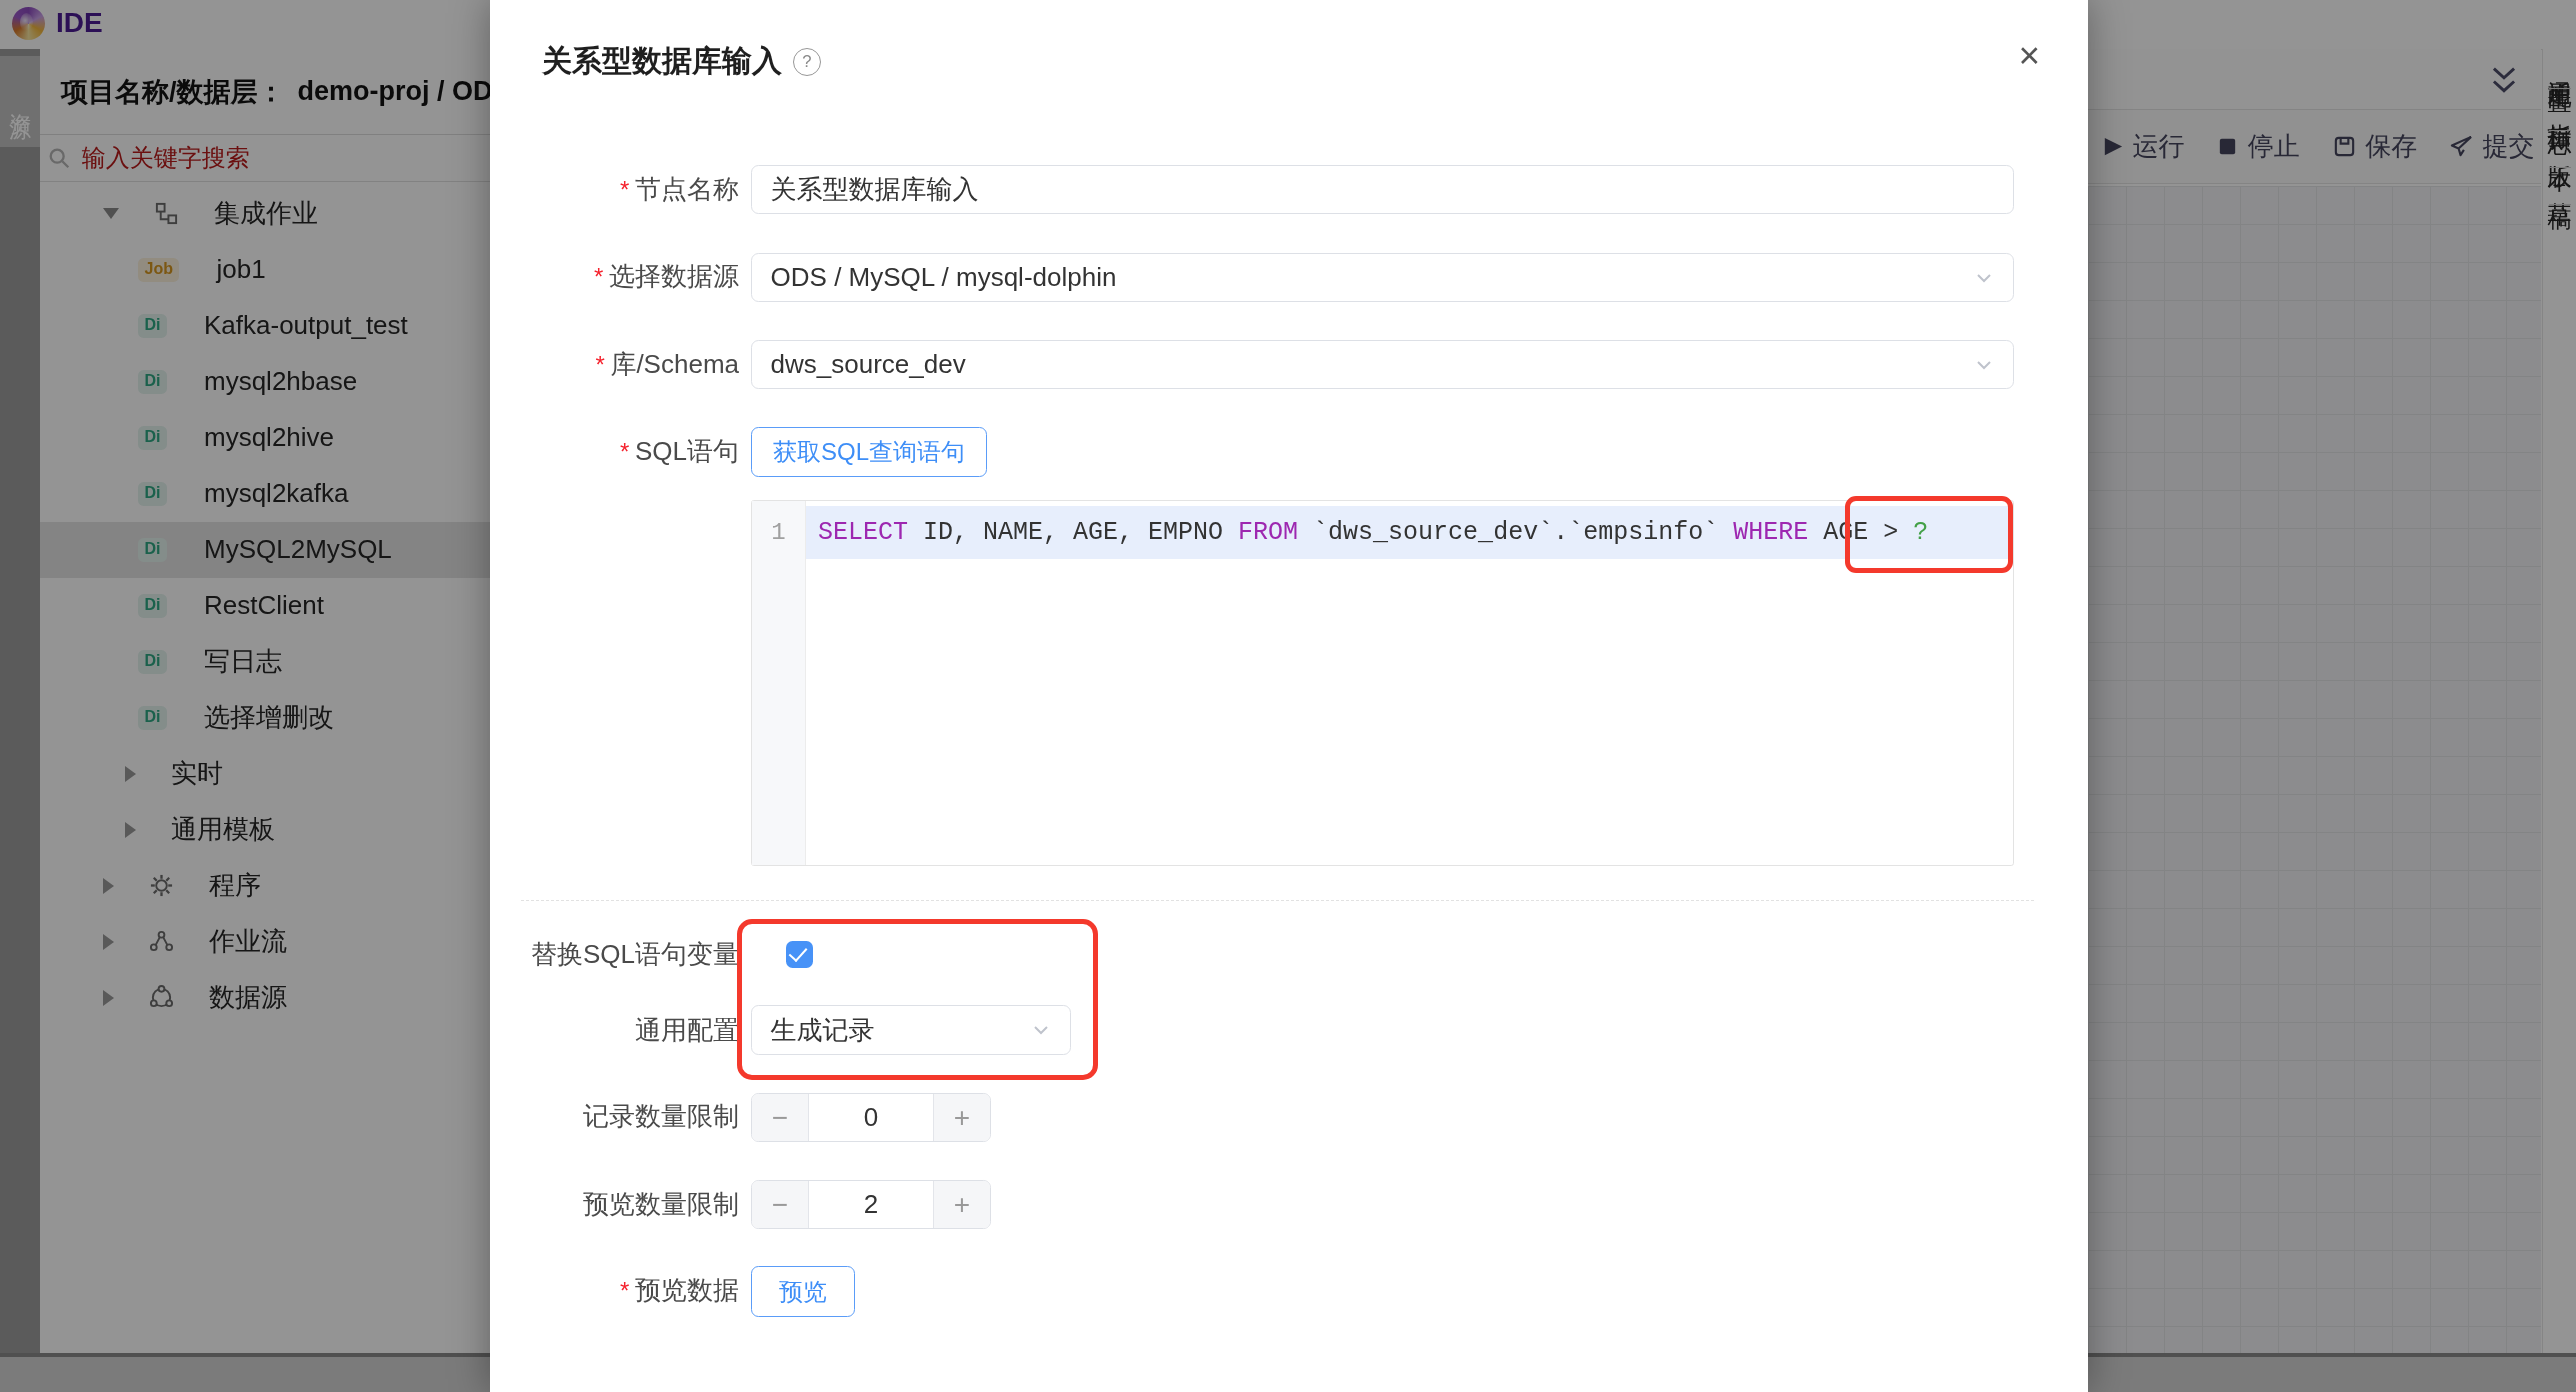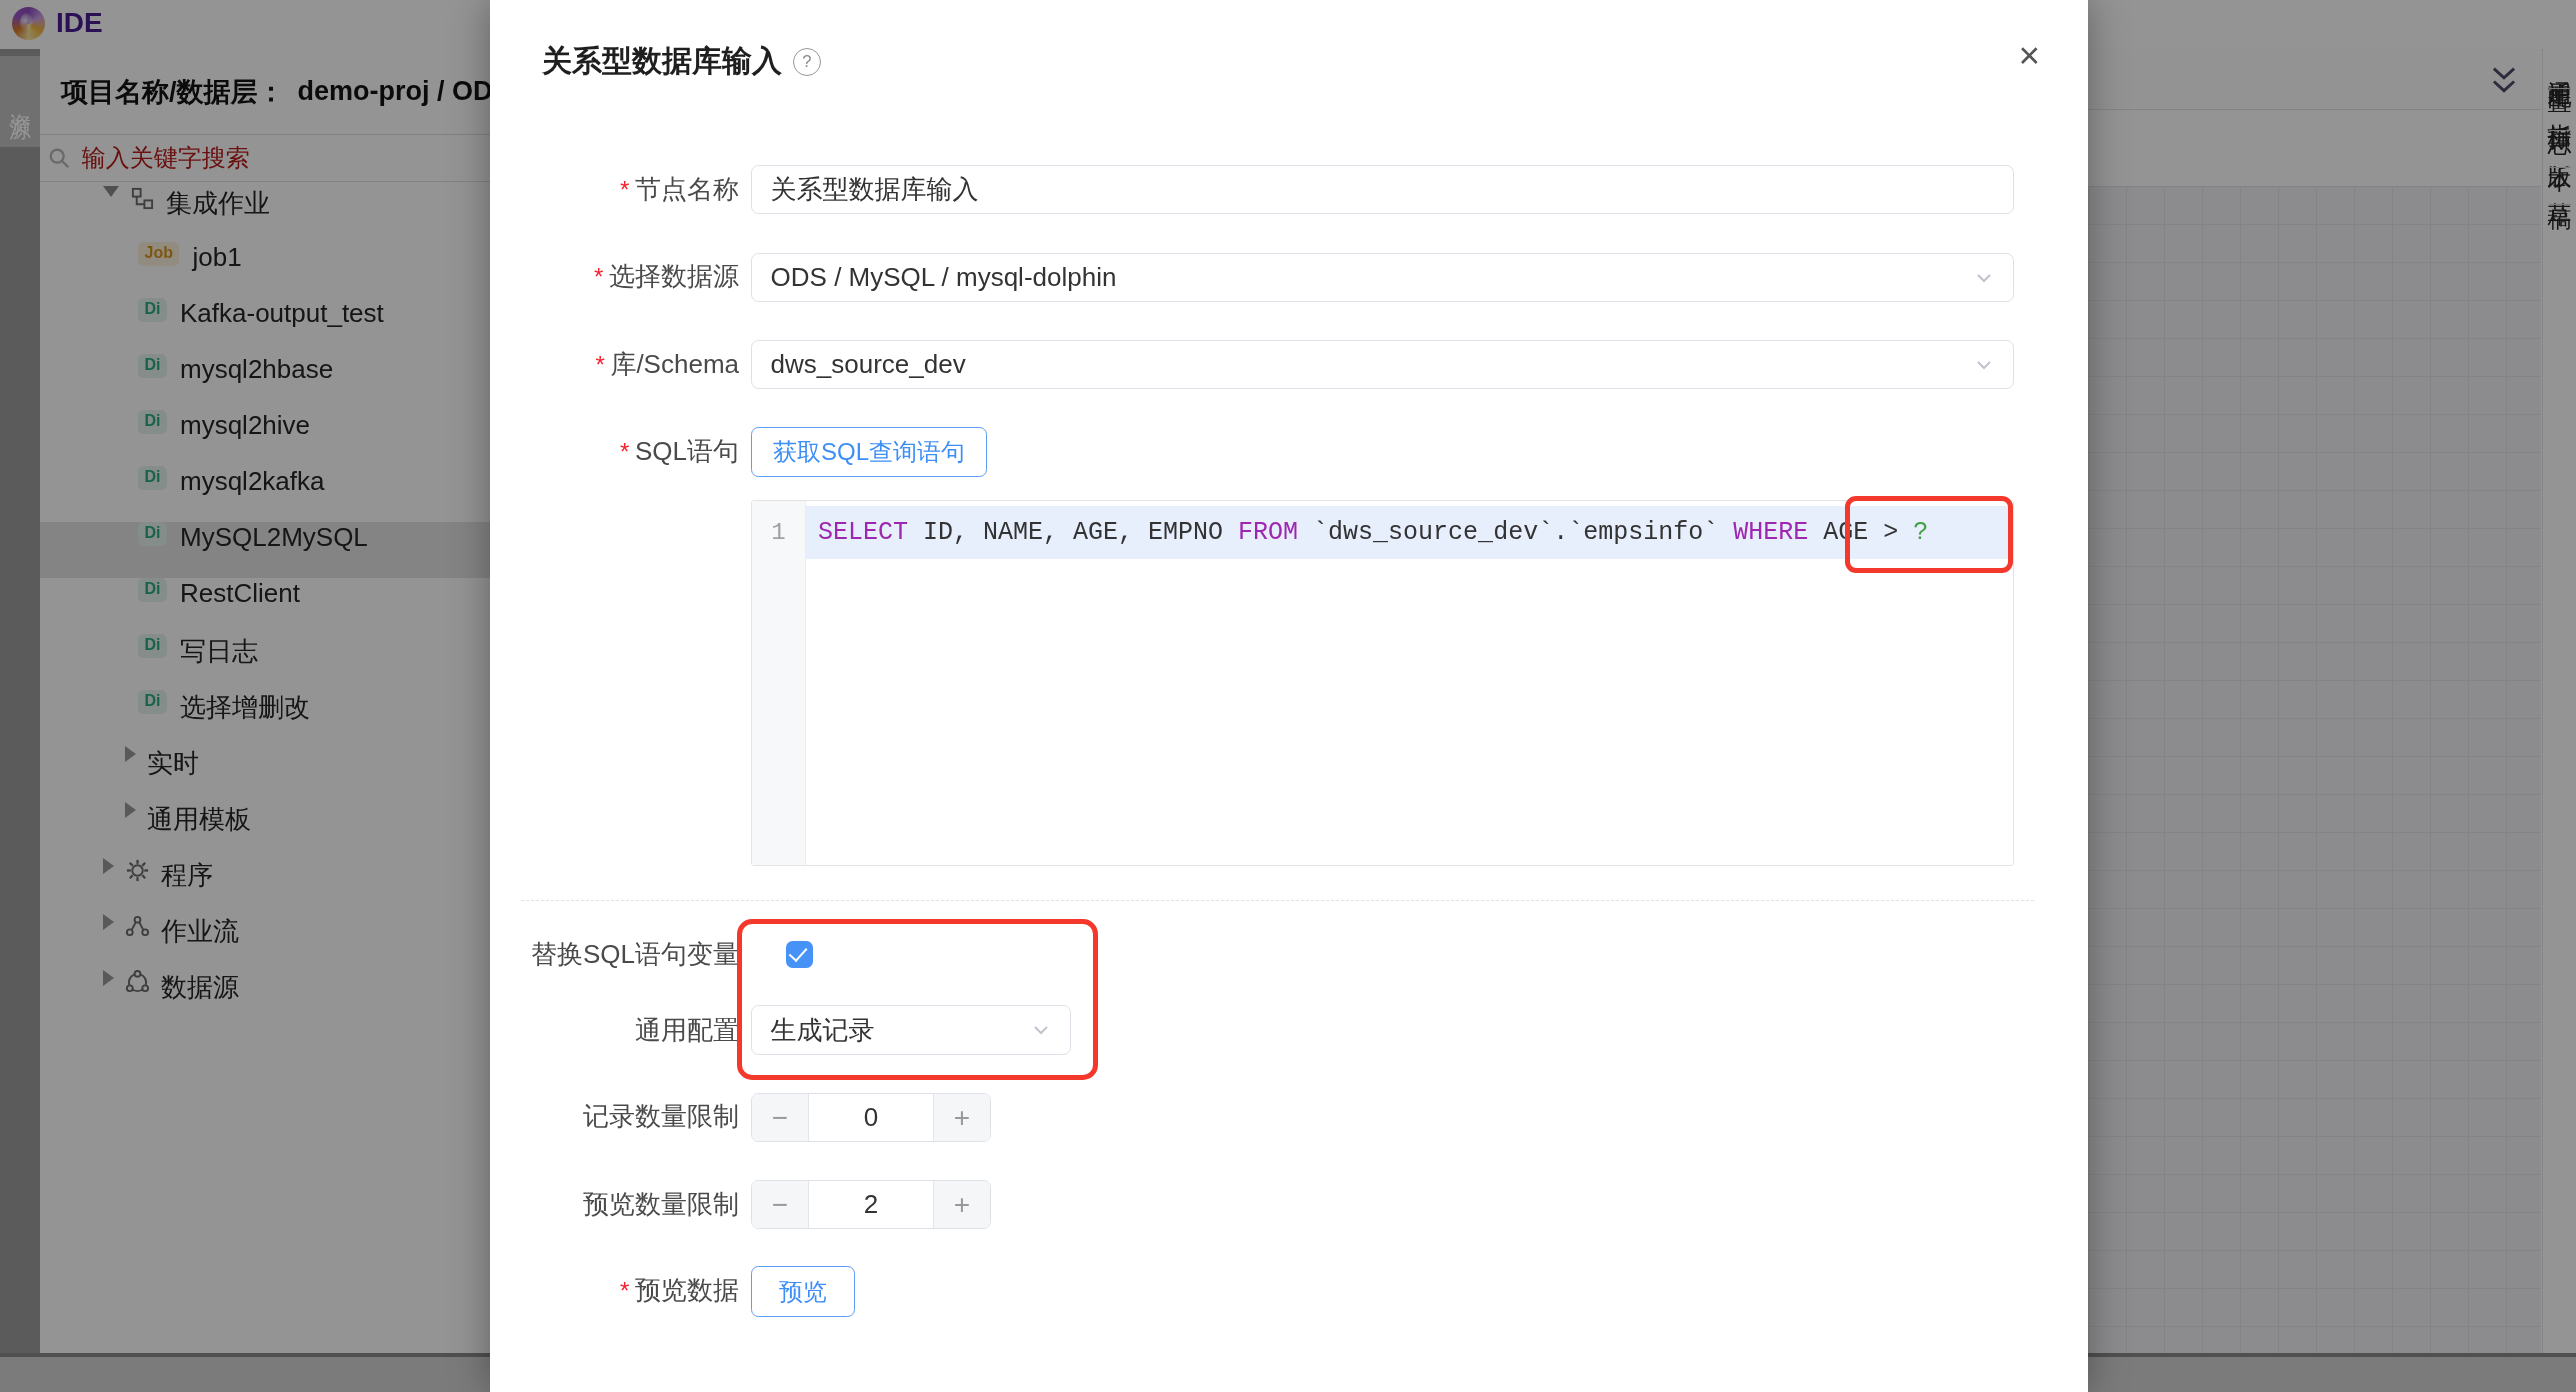--- a/index.html
+++ b/index.html
@@ -24,21 +24,21 @@
 
   
   .sidebar{position:absolute;left:40px;top:49px;width:706px;height:1305px;background:#fff;overflow:hidden;}
   .proj{height:85px;border-bottom:0.9px solid #dcdcdc;display:flex;align-items:center;padding-left:21px;
         font-size:27px;font-weight:bold;color:#141414;white-space:nowrap;}
   .proj .pv{margin-left:13px;}
   .search{height:46px;border-bottom:0.9px solid #e0e0e0;display:flex;align-items:center;padding-left:7.4px;}
   .search svg{margin-right:9.3px;}
   .search .ph{font-size:24px;color:#b91c1c;}
   .tree{padding-top:3.7px;}
-  .trow{height:56px;display:flex;align-items:flex-start;font-size:26px;color:#262626;white-space:nowrap;}
+  .trow{height:56px;display:flex;align-items:center;font-size:26px;color:#262626;white-space:nowrap;gap:24px;}
   .trow.sel{background:#e4e4e4;}
   .lv1{padding-left:63px;}
   .lv2{padding-left:85px;}
   .lv3{padding-left:98px;}
   .caret{width:0;height:0;margin-right:11px;flex:none;}
   .caret.down{border-left:8.4px solid transparent;border-right:8.4px solid transparent;border-top:11px solid #8a8a8a;}
   .caret.right{border-top:8.4px solid transparent;border-bottom:8.4px solid transparent;border-left:11px solid #9a9a9a;}
   .ticon{margin-right:11px;flex:none;}
   .badge{flex:none;margin-right:13px;border-radius:5.6px;font-size:16px;font-weight:bold;
          padding:2.8px 6.5px;line-height:18.6px;}
@@ -257,20 +257,47 @@
     </div>
   </div>
 
   <div class="workspace">
     <div class="tabband">
       <svg class="dblchevron" width="30" height="33" viewBox="0 0 32 36">
         <polyline points="5,4 16,14 27,4" fill="none" stroke="#4c4c68" stroke-width="3.2"></polyline>
         <polyline points="5,18 16,28 27,18" fill="none" stroke="#4c4c68" stroke-width="3.2"></polyline>
       </svg>
     </div>
+    <div class="wtoolbar">
+      <div class="tbtn">
+        <svg width="23" height="23" viewBox="0 0 24 24">
+          <polygon points="4,3 22,12 4,21" fill="#45455e"></polygon>
+        </svg>
+        <span>运行</span>
+      </div>
+      <div class="tbtn">
+        <svg width="23" height="23" viewBox="0 0 24 24">
+          <rect x="4" y="4" width="16" height="16" rx="2" fill="#45455e"></rect>
+        </svg>
+        <span>停止</span>
+      </div>
+      <div class="tbtn">
+        <svg width="25" height="25" viewBox="0 0 26 26">
+          <rect x="4" y="4" width="18" height="18" rx="3" fill="none" stroke="#45455e" stroke-width="2.2"></rect>
+          <path d="M9 4 V10 H17 V4" fill="none" stroke="#45455e" stroke-width="2.2"></path>
+        </svg>
+        <span>保存</span>
+      </div>
+      <div class="tbtn">
+        <svg width="25" height="25" viewBox="0 0 26 26">
+          <path d="M23 3 L3 12 L10 15 L23 3 M10 15 L12 22 L15.5 16.5" fill="none" stroke="#45455e" stroke-width="2.2" stroke-linejoin="round"></path>
+        </svg>
+        <span>提交</span>
+      </div>
+    </div>
     <div class="canvas"></div>
   </div>
 
   <div class="rstrip">
     <div class="rtab">通用配置</div>
     <div class="rdiv"></div>
     <div class="rtab">指标日志</div>
     <div class="rdiv"></div>
     <div class="rtab">版本</div>
     <div class="rdiv"></div>

